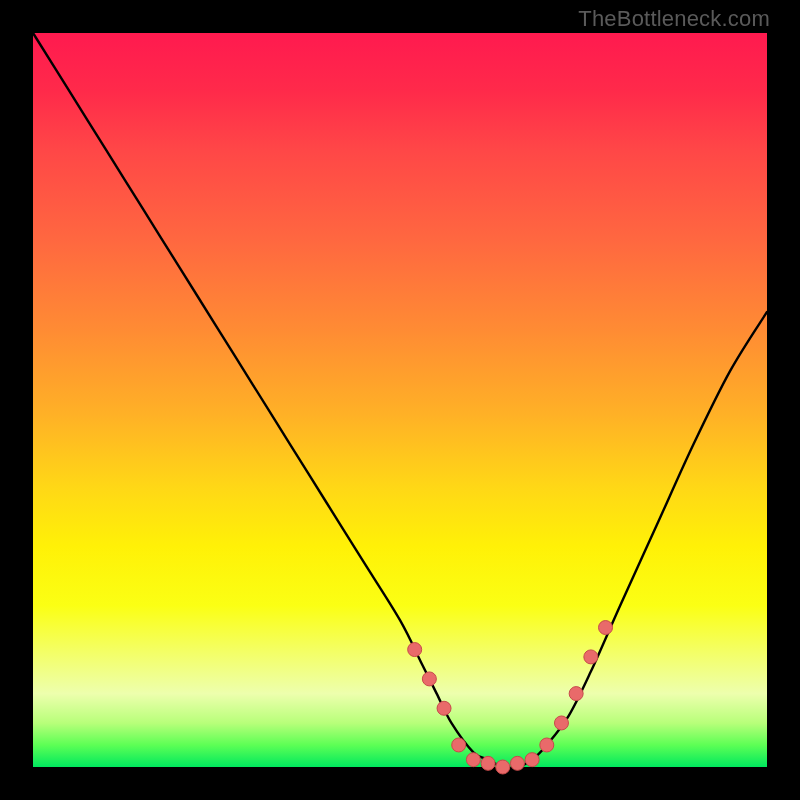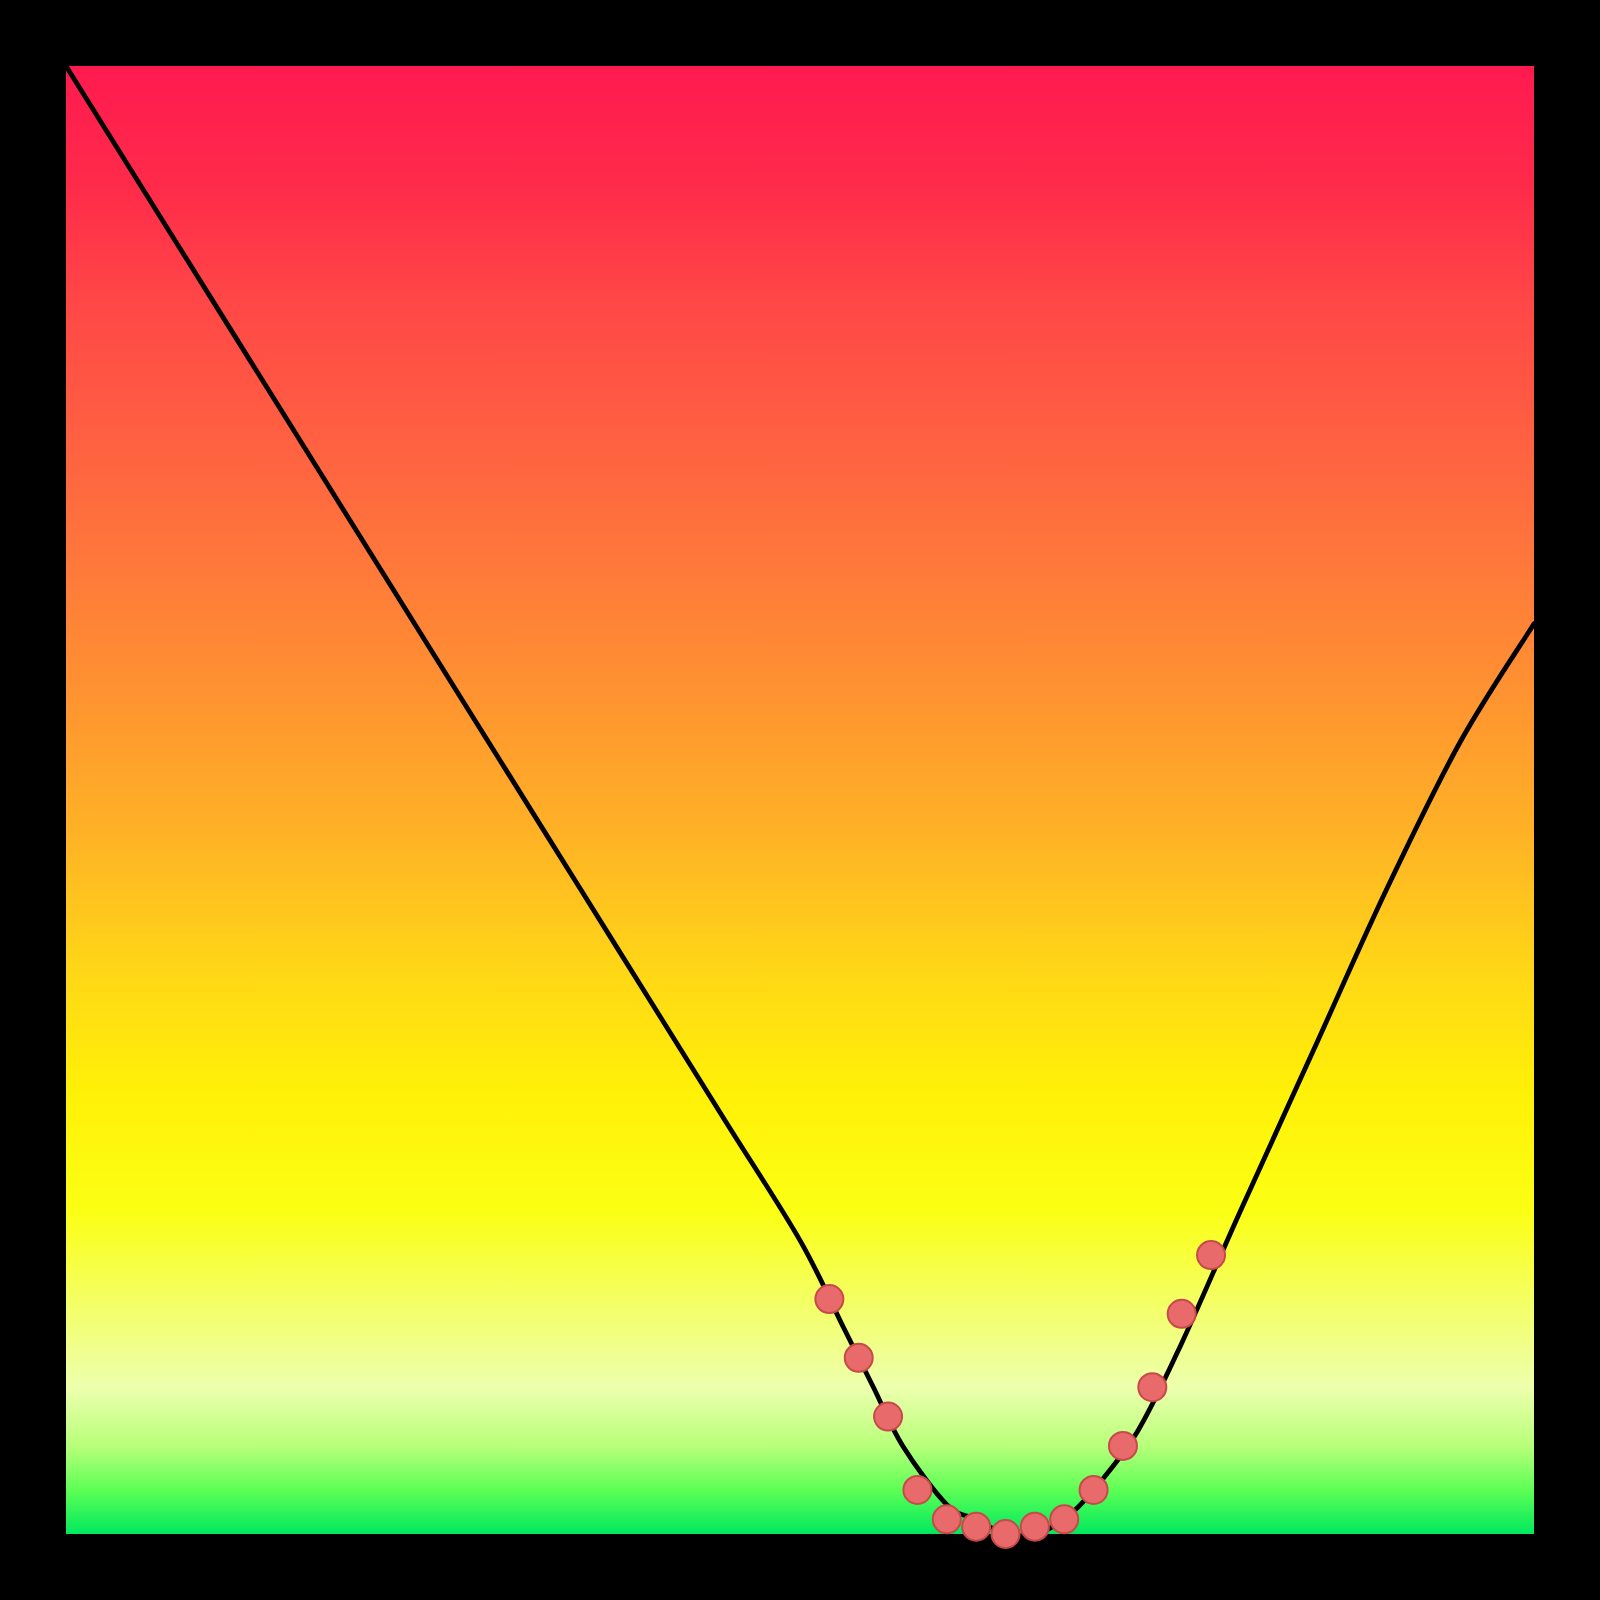--- a/index.html
+++ b/index.html
@@ -80,13 +80,14 @@
         <circle cx="484.44" cy="730.33" r="7" fill="#e96a6a" stroke="#c74a4a" stroke-width="1"></circle>
         <circle cx="499.12" cy="726.66" r="7" fill="#e96a6a" stroke="#c74a4a" stroke-width="1"></circle>
         <circle cx="513.80" cy="711.98" r="7" fill="#e96a6a" stroke="#c74a4a" stroke-width="1"></circle>
         <circle cx="528.48" cy="689.96" r="7" fill="#e96a6a" stroke="#c74a4a" stroke-width="1"></circle>
         <circle cx="543.16" cy="660.60" r="7" fill="#e96a6a" stroke="#c74a4a" stroke-width="1"></circle>
         <circle cx="557.84" cy="623.90" r="7" fill="#e96a6a" stroke="#c74a4a" stroke-width="1"></circle>
         <circle cx="572.52" cy="594.54" r="7" fill="#e96a6a" stroke="#c74a4a" stroke-width="1"></circle>
       </g>
   </svg>
 
+  <div class="attribution">TheBottleneck.com</div>
 </div>
 
 </body></html>

